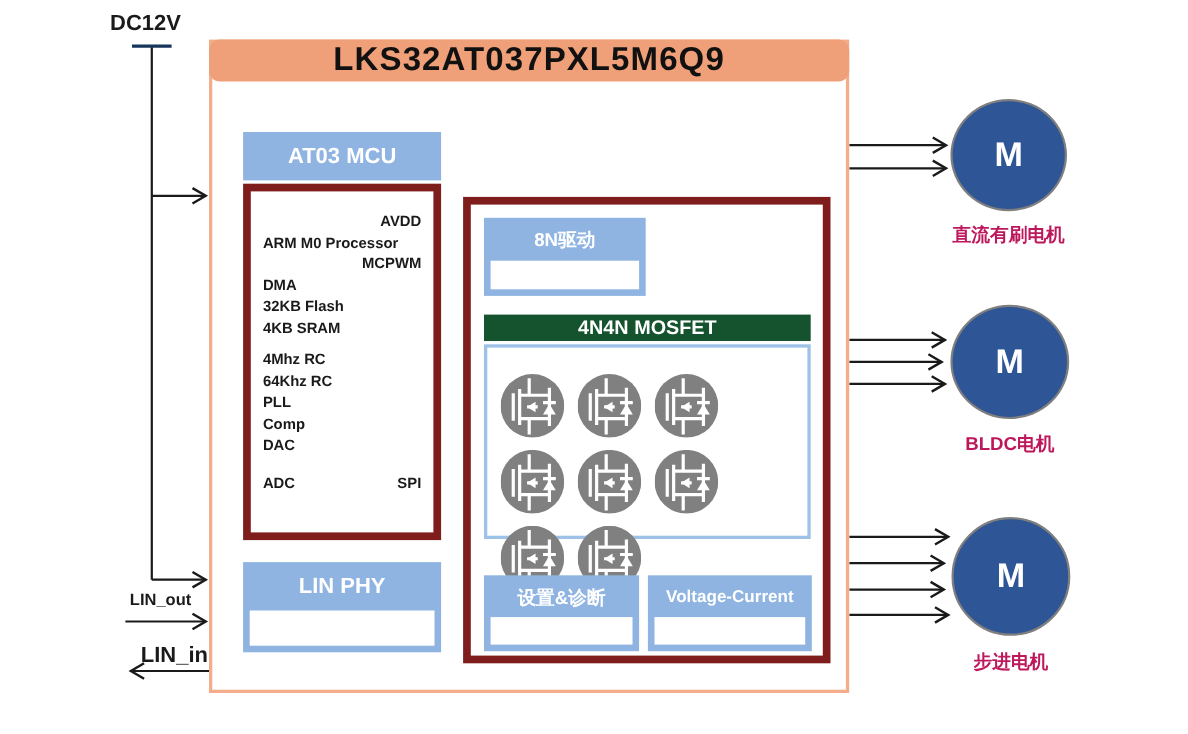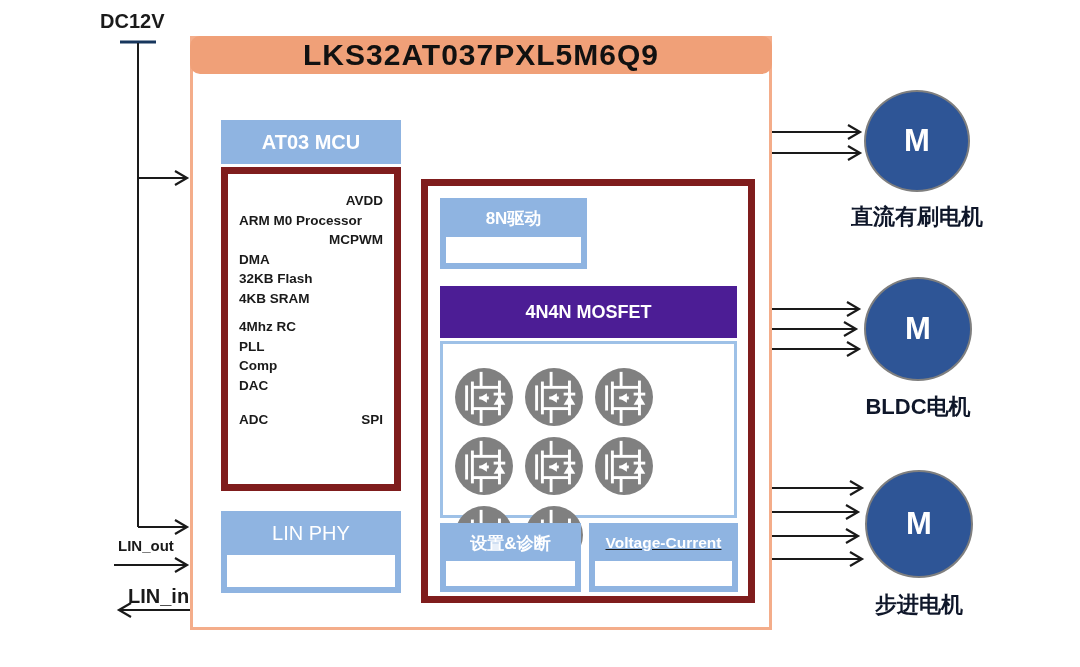--- a/index.html
+++ b/index.html
@@ -26,53 +26,53 @@
   .mcu-body{position:absolute;left:28px;top:128px;width:180px;height:324px;
             padding:17px 11px 0 11px;display:flex;flex-direction:column;}
   .mcu-row{display:flex;justify-content:space-between;font-size:13.5px;font-weight:bold;
            line-height:19.5px;white-space:nowrap;}
   .spacer-sm{height:9px;}
   .spacer-md{height:15px;}
 
   
   .linphy{position:absolute;left:28px;top:472px;width:180px;height:82px;background:#8FB4E1;box-sizing:border-box;}
   .linphy .field-label{height:44px;display:flex;align-items:center;justify-content:center;
-                       color:#fff;font-weight:normal;font-size:20px;}
+                       color:#fff;font-weight:bold;font-size:20px;}
   .field-slot{position:absolute;left:6px;right:6px;bottom:6px;background:#fff;}
 
   
   .ipm-header{position:absolute;left:228px;top:79px;width:334px;height:50px;font-size:20px;}
   .ipm-body{position:absolute;left:228px;top:140px;width:334px;height:424px;}
 
   .field{position:absolute;background:#8FB4E1;box-sizing:border-box;}
   .field .field-label{height:40px;display:flex;align-items:center;justify-content:center;
                       color:#fff;font-weight:bold;font-size:17px;white-space:nowrap;}
   .field .field-slot{height:26px;}
 
   .f-8n{left:12px;top:12px;width:147px;height:71px;}
   .f-ldo{left:165px;top:12px;width:145px;height:71px;}
   .f-config{left:12px;top:337px;width:141px;height:69px;}
-  .f-vc{left:161px;top:337px;width:149px;height:69px;text-decoration:underline;}
+  .f-vc{left:161px;top:337px;width:149px;height:69px;}
   .f-vc .field-label{font-size:15.5px;}
   .f-config .field-label{font-size:17px;}
 
   .mosfet-group{position:absolute;left:12px;top:100px;width:297px;height:220px;}
-  .mosfet-header{height:52px;background:#4c1d95;color:#fff;font-weight:bold;font-size:18px;
+  .mosfet-header{height:24px;background:#14532d;color:#fff;font-weight:bold;font-size:18px;
                  display:flex;align-items:center;justify-content:center;}
   .mosfet-body{margin-top:3px;height:177px;background:#fff;border:3px solid #9EC1E7;box-sizing:border-box;
                display:flex;flex-wrap:wrap;column-gap:12px;row-gap:11px;padding:24px 12px 0 12px;
                align-content:flex-start;}
   .mosfet-body svg{width:58px;height:58px;display:block;}
 
   
   .motor{position:absolute;z-index:2;}
   .motor-circle{border-radius:50%;background:#2E5596;border:2.5px solid #7f7f7f;box-sizing:border-box;
                 display:flex;align-items:center;justify-content:center;color:#fff;
                 font-weight:bold;font-size:31px;}
-  .motor-label{position:absolute;width:200px;text-align:center;font-weight:bold;font-size:22px;color:#0f172a;}
+  .motor-label{position:absolute;width:200px;text-align:center;font-weight:bold;font-size:17px;color:#be185d;}
   .m1{left:864px;top:90px;}  .m1 .motor-circle{width:106px;height:102px;}
   .m1 .motor-label{left:-47px;top:112px;}
   .m2{left:864px;top:277px;} .m2 .motor-circle{width:108px;height:104px;}
   .m2 .motor-label{left:-46px;top:115px;}
   .m3{left:865px;top:470px;} .m3 .motor-circle{width:108px;height:108px;}
   .m3 .motor-label{left:-46px;top:120px;}
 </style>
 </head>
 <body>
 
@@ -168,20 +168,24 @@
       <div class="mcu-row">
           <span>4KB SRAM</span>
           <span></span>
         </div>
       <div class="spacer-sm"></div>
       <div class="mcu-row">
           <span>4Mhz RC</span>
           <span></span>
         </div>
       <div class="mcu-row">
+          <span>64Khz RC</span>
+          <span></span>
+        </div>
+      <div class="mcu-row">
           <span>PLL</span>
           <span></span>
         </div>
       <div class="mcu-row">
           <span>Comp</span>
           <span></span>
         </div>
       <div class="mcu-row">
           <span>DAC</span>
           <span></span>

